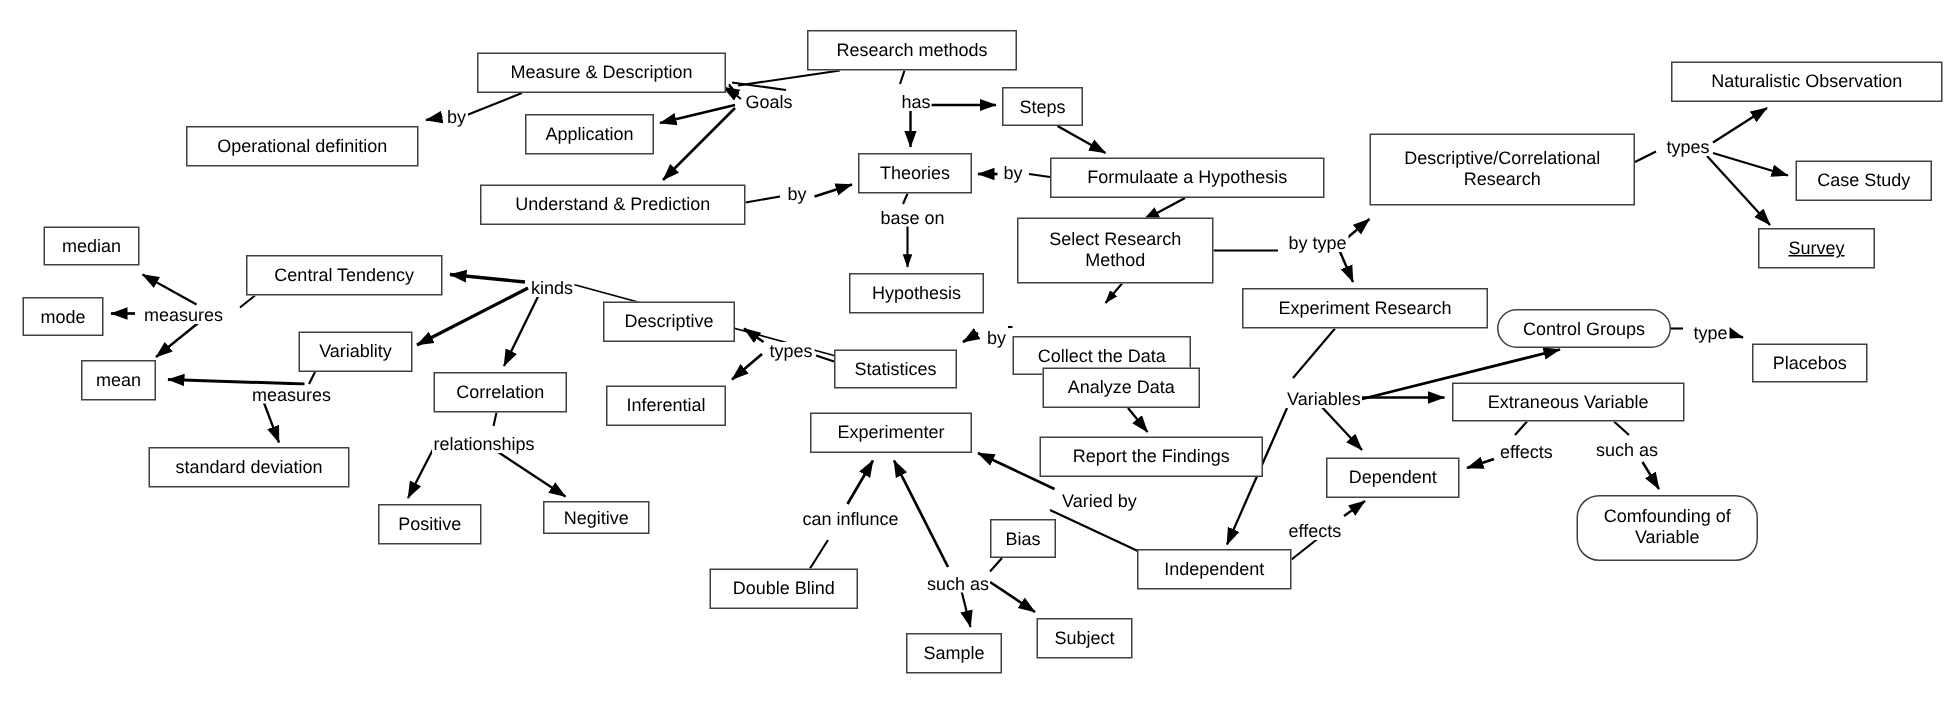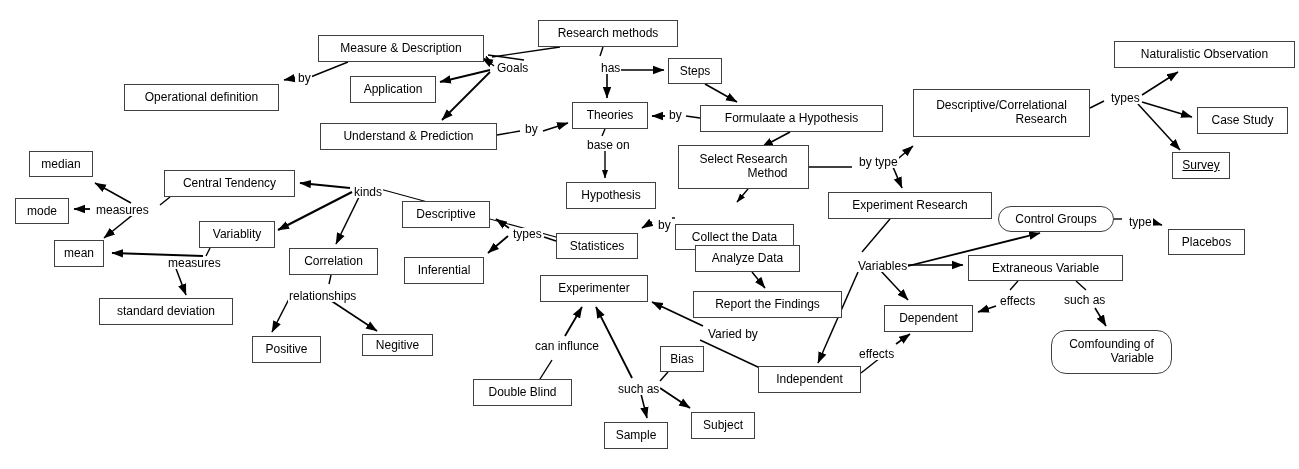--- a/index.html
+++ b/index.html
@@ -14,21 +14,21 @@
     color:#000000;
     font-size:12px;
     line-height:1.08;
     text-align:center;
     display:flex;
     align-items:center;
     justify-content:center;
     padding:1px 16px;
     white-space:pre;
   }
-  .node.two-line{line-height:1.15;text-align:right;}
+  .node.two-line{line-height:1.15;}
   .elabel{
     position:absolute;
     background:#ffffff;
     color:#000000;
     font-size:12px;
     line-height:1;
     white-space:nowrap;
     padding:0 1px;
   }
 </style>
@@ -168,21 +168,21 @@
       <div class="node" style="left: 700px; top: 105px; width: 183px; height: 27px;">Formulaate a Hypothesis</div>
       <div class="node two-line" style="left: 678px; top: 145px; width: 131px; height: 44px;">Select Research
 Method</div>
       <div class="node" style="left: 675px; top: 205px; width: 119px; height: 26px; margin-top: 19px;">Collect the Data</div>
       <div class="node" style="left: 695px; top: 245px; width: 105px; height: 27px;">Analyze Data</div>
       <div class="node" style="left: 693px; top: 291px; width: 149px; height: 27px;">Report the Findings</div>
       <div class="node two-line" style="left: 913px; top: 89px; width: 177px; height: 48px;">Descriptive/Correlational
 Research</div>
       <div class="node" style="left: 1114px; top: 41px; width: 181px; height: 27px;">Naturalistic Observation</div>
       <div class="node" style="left: 1197px; top: 107px; width: 91px; height: 27px;">Case Study</div>
-      <div class="node" style="left: 1172px; top: 152px; width: 58px; height: 27px; text-decoration: underline;">Survey</div>
+      <div class="node" style="left: 1172px; top: 152px; width: 78px; height: 27px; text-decoration: underline;">Survey</div>
       <div class="node" style="left: 828px; top: 192px; width: 164px; height: 27px;">Experiment Research</div>
       <div class="node" style="left: 998px; top: 206px; width: 116px; height: 26px; border-radius: 13px;">Control Groups</div>
       <div class="node" style="left: 1168px; top: 229px; width: 77px; height: 26px;">Placebos</div>
       <div class="node" style="left: 968px; top: 255px; width: 155px; height: 26px;">Extraneous Variable</div>
       <div class="node" style="left: 884px; top: 305px; width: 89px; height: 27px;">Dependent</div>
       <div class="node" style="left: 758px; top: 366px; width: 103px; height: 27px;">Independent</div>
       <div class="node two-line" style="left: 1051px; top: 330px; width: 121px; height: 44px; border-radius: 15px;">Comfounding of
 Variable</div>
       <div class="node" style="left: 164px; top: 170px; width: 131px; height: 27px;">Central Tendency</div>
       <div class="node" style="left: 29px; top: 151px; width: 64px; height: 26px;">median</div>

